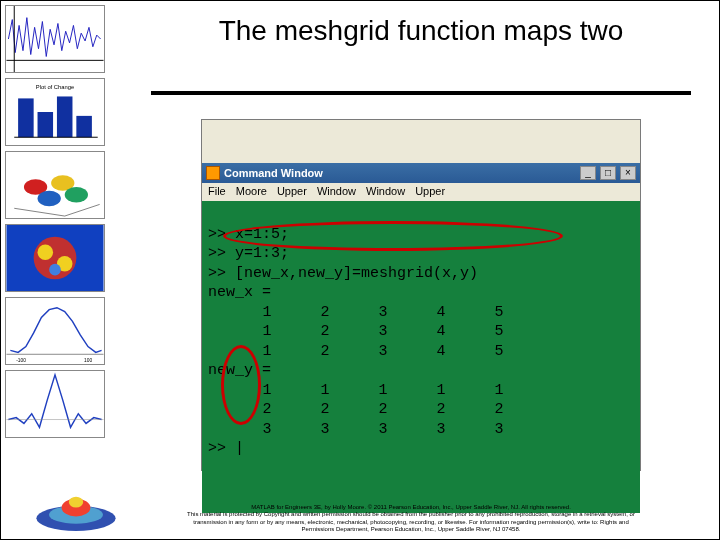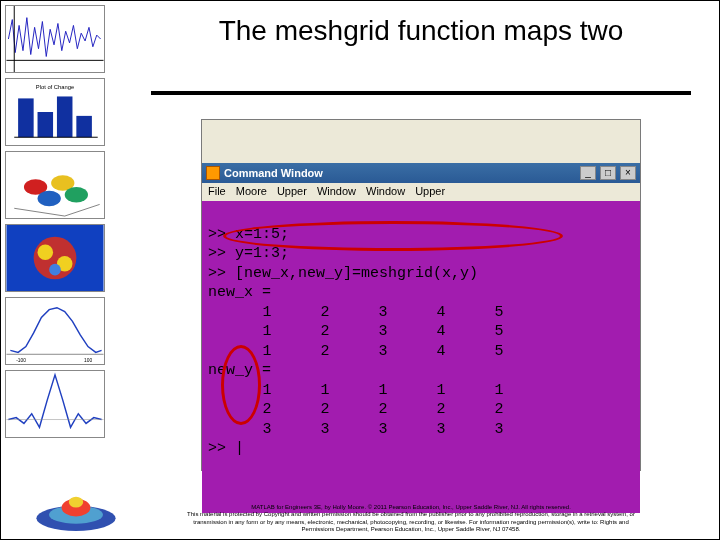--- a/index.html
+++ b/index.html
@@ -95,21 +95,21 @@
     height: 18px;
     display: flex;
     gap: 10px;
     padding: 2px 6px;
     background: #ece9d8;
     font-size: 11px;
     color: #000;
   }
   .menubar span { cursor: default; }
   .console {
-    background: #a21caf;
+    background: #15803d;
     height: calc(100% - 38px);
     padding: 4px 6px;
     font-family: "Courier New", monospace;
     font-size: 15px;
     color: #000;
     white-space: pre;
     line-height: 1.3;
     position: relative;
   }
   .matrix {

